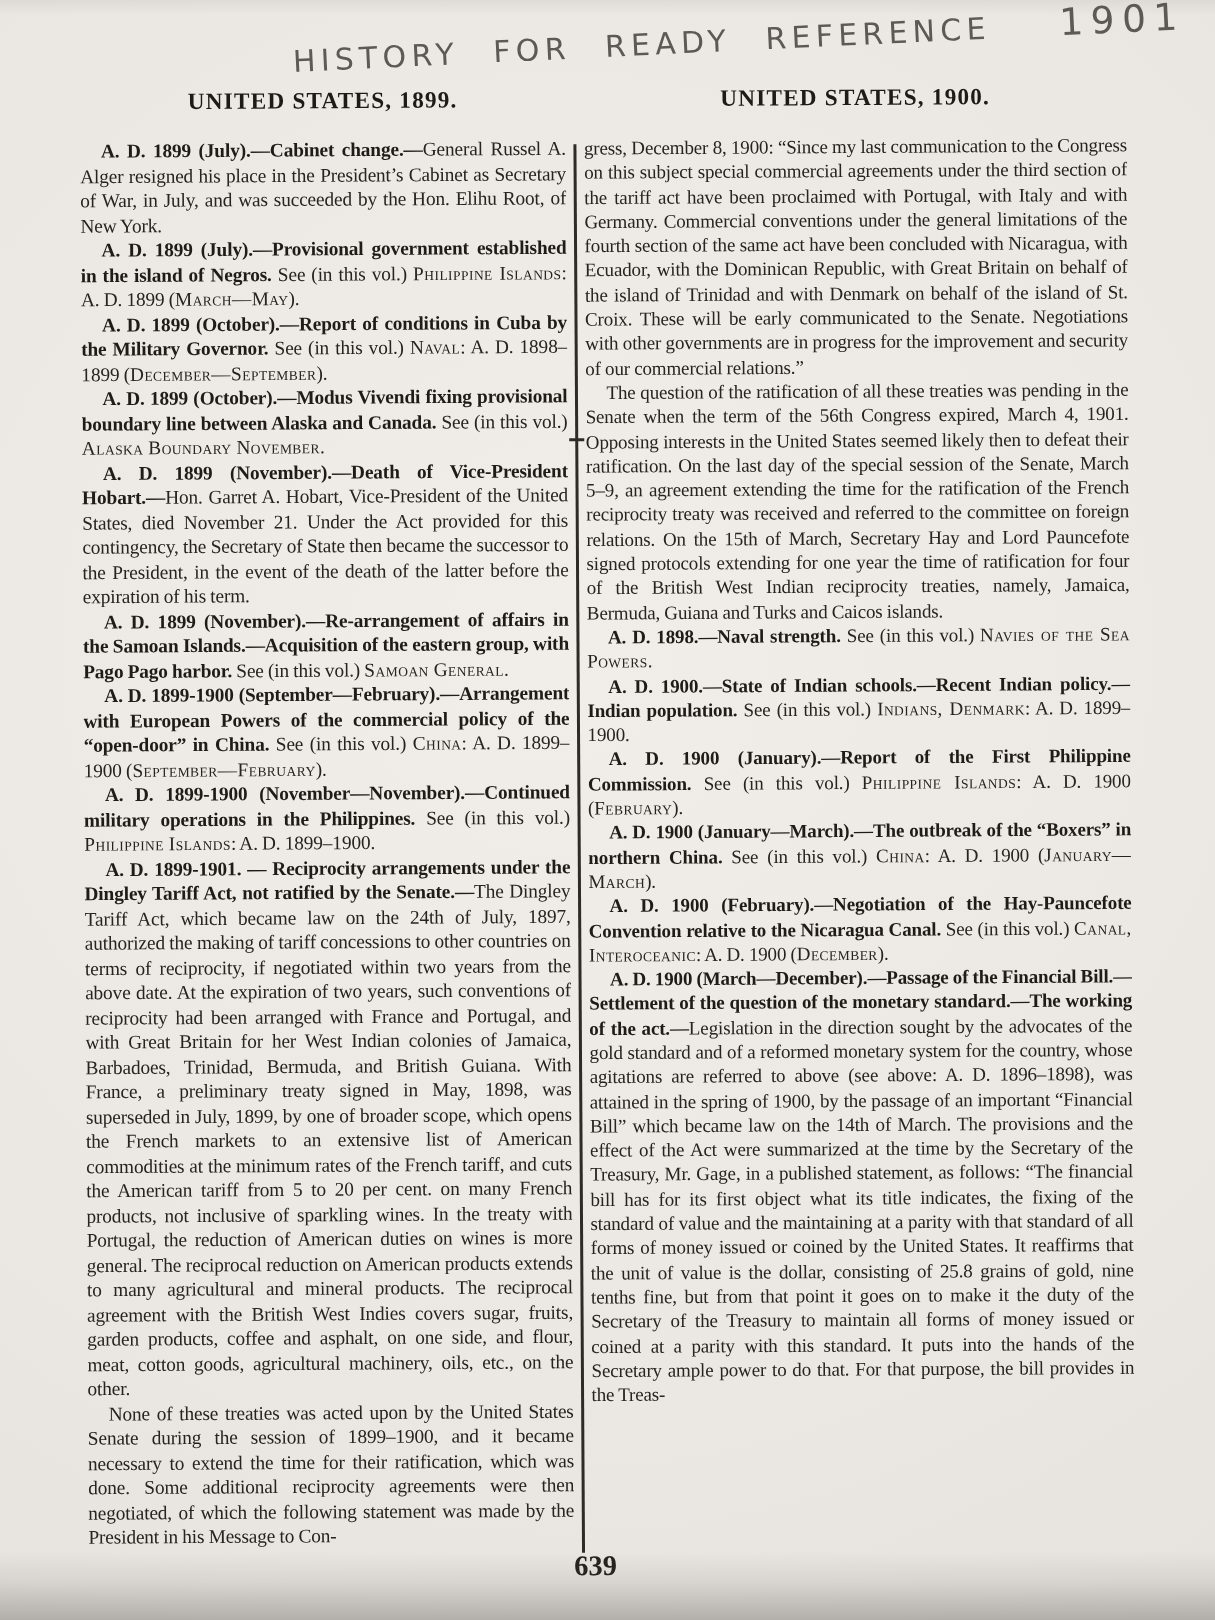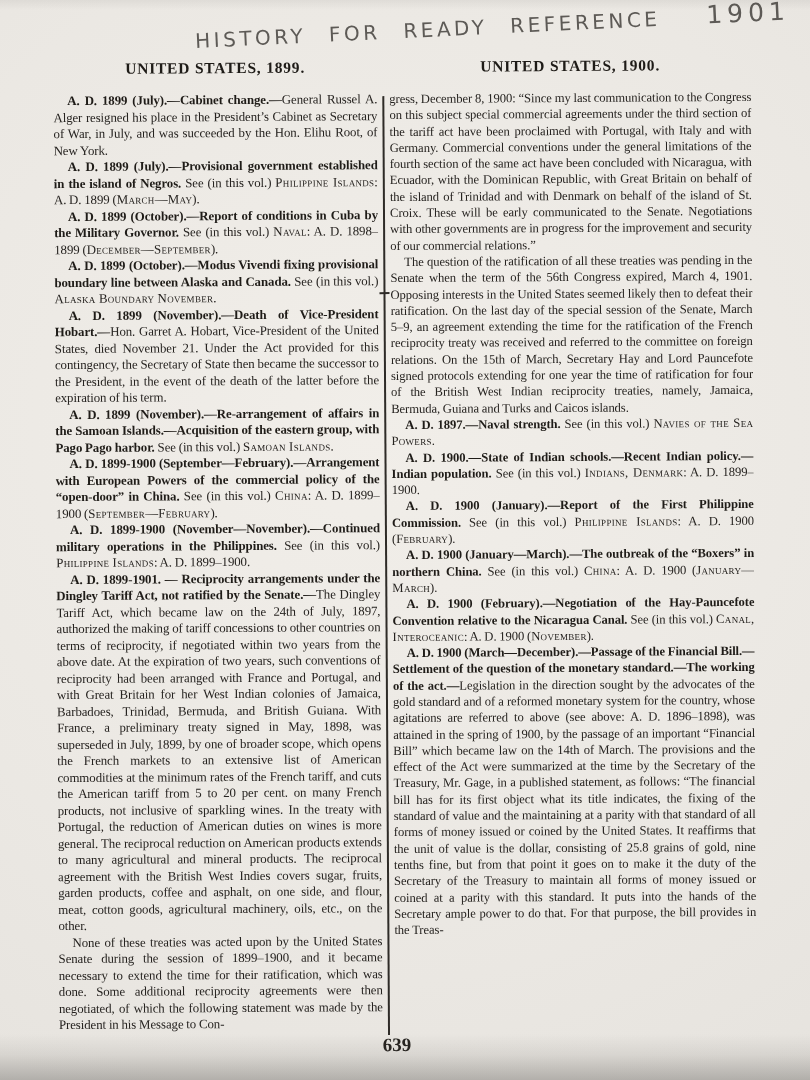--- a/index.html
+++ b/index.html
@@ -65,41 +65,41 @@
     </div>
 
     <div class="column column-left">
       <h2 class="col-header">UNITED STATES, 1899.</h2>
       <div class="col-text">
           <p class="para"><span class="seg-bold">A. D. 1899 (July).—Cabinet change.—</span><span class="seg-plain">General Russel A. Alger resigned his place in the President’s Cabinet as Secretary of War, in July, and was succeeded by the Hon. Elihu Root, of New York.</span></p>
           <p class="para"><span class="seg-bold">A. D. 1899 (July).—Provisional government established in the island of Negros.</span><span class="seg-plain"> See (in this vol.) </span><span class="seg-smallcaps">Philippine Islands</span><span class="seg-plain">: A. D. 1899 (</span><span class="seg-smallcaps">March—May</span><span class="seg-plain">).</span></p>
           <p class="para"><span class="seg-bold">A. D. 1899 (October).—Report of conditions in Cuba by the Military Governor.</span><span class="seg-plain"> See (in this vol.) </span><span class="seg-smallcaps">Naval</span><span class="seg-plain">: A. D. 1898–1899 (</span><span class="seg-smallcaps">December—September</span><span class="seg-plain">).</span></p>
           <p class="para"><span class="seg-bold">A. D. 1899 (October).—Modus Vivendi fixing provisional boundary line between Alaska and Canada.</span><span class="seg-plain"> See (in this vol.) </span><span class="seg-smallcaps">Alaska Boundary November</span><span class="seg-plain">.</span></p>
           <p class="para"><span class="seg-bold">A. D. 1899 (November).—Death of Vice-President Hobart.—</span><span class="seg-plain">Hon. Garret A. Hobart, Vice-President of the United States, died November 21.  Under the Act provided for this contingency, the Secretary of State then became the successor to the President, in the event of the death of the latter before the expiration of his term.</span></p>
-          <p class="para"><span class="seg-bold">A. D. 1899 (November).—Re-arrangement of affairs in the Samoan Islands.—Acquisition of the eastern group, with Pago Pago harbor.</span><span class="seg-plain"> See (in this vol.) </span><span class="seg-smallcaps">Samoan Islands</span><span class="seg-plain">.</span></p>
+          <p class="para"><span class="seg-bold">A. D. 1899 (November).—Re-arrangement of affairs in the Samoan Islands.—Acquisition of the eastern group, with Pago Pago harbor.</span><span class="seg-plain"> See (in this vol.) </span><span class="seg-smallcaps">Samoan General</span><span class="seg-plain">.</span></p>
           <p class="para"><span class="seg-bold">A. D. 1899-1900 (September—February).—Arrangement with European Powers of the commercial policy of the “open-door” in China.</span><span class="seg-plain"> See (in this vol.) </span><span class="seg-smallcaps">China</span><span class="seg-plain">: A. D. 1899–1900 (</span><span class="seg-smallcaps">September—February</span><span class="seg-plain">).</span></p>
           <p class="para"><span class="seg-bold">A. D. 1899-1900 (November—November).—Continued military operations in the Philippines.</span><span class="seg-plain"> See (in this vol.) </span><span class="seg-smallcaps">Philippine Islands</span><span class="seg-plain">: A. D. 1899–1900.</span></p>
           <p class="para"><span class="seg-bold">A. D. 1899-1901. — Reciprocity arrangements under the Dingley Tariff Act, not ratified by the Senate.—</span><span class="seg-plain">The Dingley Tariff Act, which became law on the 24th of July, 1897, authorized the making of tariff concessions to other countries on terms of reciprocity, if negotiated within two years from the above date.  At the expiration of two years, such conventions of reciprocity had been arranged with France and Portugal, and with Great Britain for her West Indian colonies of Jamaica, Barbadoes, Trinidad, Bermuda, and British Guiana.  With France, a preliminary treaty signed in May, 1898, was superseded in July, 1899, by one of broader scope, which opens the French markets to an extensive list of American commodities at the minimum rates of the French tariff, and cuts the American tariff from 5 to 20 per cent. on many French products, not inclusive of sparkling wines.  In the treaty with Portugal, the reduction of American duties on wines is more general.  The reciprocal reduction on American products extends to many agricultural and mineral products.  The reciprocal agreement with the British West Indies covers sugar, fruits, garden products, coffee and asphalt, on one side, and flour, meat, cotton goods, agricultural machinery, oils, etc., on the other.</span></p>
           <p class="para"><span class="seg-plain">None of these treaties was acted upon by the United States Senate during the session of 1899–1900, and it became necessary to extend the time for their ratification, which was done.  Some additional reciprocity agreements were then negotiated, of which the following statement was made by the President in his Message to Con-</span></p>
         </div>
     </div>
 
     <div class="divider"></div>
     <div class="divider-tick"></div>
 
     <div class="column column-right">
       <h2 class="col-header">UNITED STATES, 1900.</h2>
       <div class="col-text">
           <p class="para noindent"><span class="seg-plain">gress, December 8, 1900: “Since my last communication to the Congress on this subject special commercial agreements under the third section of the tariff act have been proclaimed with Portugal, with Italy and with Germany.  Commercial conventions under the general limitations of the fourth section of the same act have been concluded with Nicaragua, with Ecuador, with the Dominican Republic, with Great Britain on behalf of the island of Trinidad and with Denmark on behalf of the island of St. Croix.  These will be early communicated to the Senate.  Negotiations with other governments are in progress for the improvement and security of our commercial relations.”</span></p>
           <p class="para"><span class="seg-plain">The question of the ratification of all these treaties was pending in the Senate when the term of the 56th Congress expired, March 4, 1901.  Opposing interests in the United States seemed likely then to defeat their ratification.  On the last day of the special session of the Senate, March 5–9, an agreement extending the time for the ratification of the French reciprocity treaty was received and referred to the committee on foreign relations.  On the 15th of March, Secretary Hay and Lord Pauncefote signed protocols extending for one year the time of ratification for four of the British West Indian reciprocity treaties, namely, Jamaica, Bermuda, Guiana and Turks and Caicos islands.</span></p>
-          <p class="para"><span class="seg-bold">A. D. 1897.—Naval strength.</span><span class="seg-plain"> See (in this vol.) </span><span class="seg-smallcaps">Navies of the Sea Powers</span><span class="seg-plain">.</span></p>
+          <p class="para"><span class="seg-bold">A. D. 1898.—Naval strength.</span><span class="seg-plain"> See (in this vol.) </span><span class="seg-smallcaps">Navies of the Sea Powers</span><span class="seg-plain">.</span></p>
           <p class="para"><span class="seg-bold">A. D. 1900.—State of Indian schools.—Recent Indian policy.—Indian population.</span><span class="seg-plain"> See (in this vol.) </span><span class="seg-smallcaps">Indians, Denmark</span><span class="seg-plain">: A. D. 1899–1900.</span></p>
           <p class="para"><span class="seg-bold">A. D. 1900 (January).—Report of the First Philippine Commission.</span><span class="seg-plain"> See (in this vol.) </span><span class="seg-smallcaps">Philippine Islands</span><span class="seg-plain">: A. D. 1900 (</span><span class="seg-smallcaps">February</span><span class="seg-plain">).</span></p>
           <p class="para"><span class="seg-bold">A. D. 1900 (January—March).—The outbreak of the “Boxers” in northern China.</span><span class="seg-plain"> See (in this vol.) </span><span class="seg-smallcaps">China</span><span class="seg-plain">: A. D. 1900 (</span><span class="seg-smallcaps">January—March</span><span class="seg-plain">).</span></p>
-          <p class="para"><span class="seg-bold">A. D. 1900 (February).—Negotiation of the Hay-Pauncefote Convention relative to the Nicaragua Canal.</span><span class="seg-plain"> See (in this vol.) </span><span class="seg-smallcaps">Canal, Interoceanic</span><span class="seg-plain">: A. D. 1900 (</span><span class="seg-smallcaps">November</span><span class="seg-plain">).</span></p>
+          <p class="para"><span class="seg-bold">A. D. 1900 (February).—Negotiation of the Hay-Pauncefote Convention relative to the Nicaragua Canal.</span><span class="seg-plain"> See (in this vol.) </span><span class="seg-smallcaps">Canal, Interoceanic</span><span class="seg-plain">: A. D. 1900 (</span><span class="seg-smallcaps">December</span><span class="seg-plain">).</span></p>
           <p class="para"><span class="seg-bold">A. D. 1900 (March—December).—Passage of the Financial Bill.—Settlement of the question of the monetary standard.—The working of the act.—</span><span class="seg-plain">Legislation in the direction sought by the advocates of the gold standard and of a reformed monetary system for the country, whose agitations are referred to above (see above: A. D. 1896–1898), was attained in the spring of 1900, by the passage of an important “Financial Bill” which became law on the 14th of March.  The provisions and the effect of the Act were summarized at the time by the Secretary of the Treasury, Mr. Gage, in a published statement, as follows: “The financial bill has for its first object what its title indicates, the fixing of the standard of value and the maintaining at a parity with that standard of all forms of money issued or coined by the United States.  It reaffirms that the unit of value is the dollar, consisting of 25.8 grains of gold, nine tenths fine, but from that point it goes on to make it the duty of the Secretary of the Treasury to maintain all forms of money issued or coined at a parity with this standard.  It puts into the hands of the Secretary ample power to do that.  For that purpose, the bill provides in the Treas-</span></p>
         </div>
     </div>
 
     <div class="page-number">639</div>
   </div>
 
   <div class="shadow-top"></div>
   <div class="shadow-bottom"></div>
 </div>

